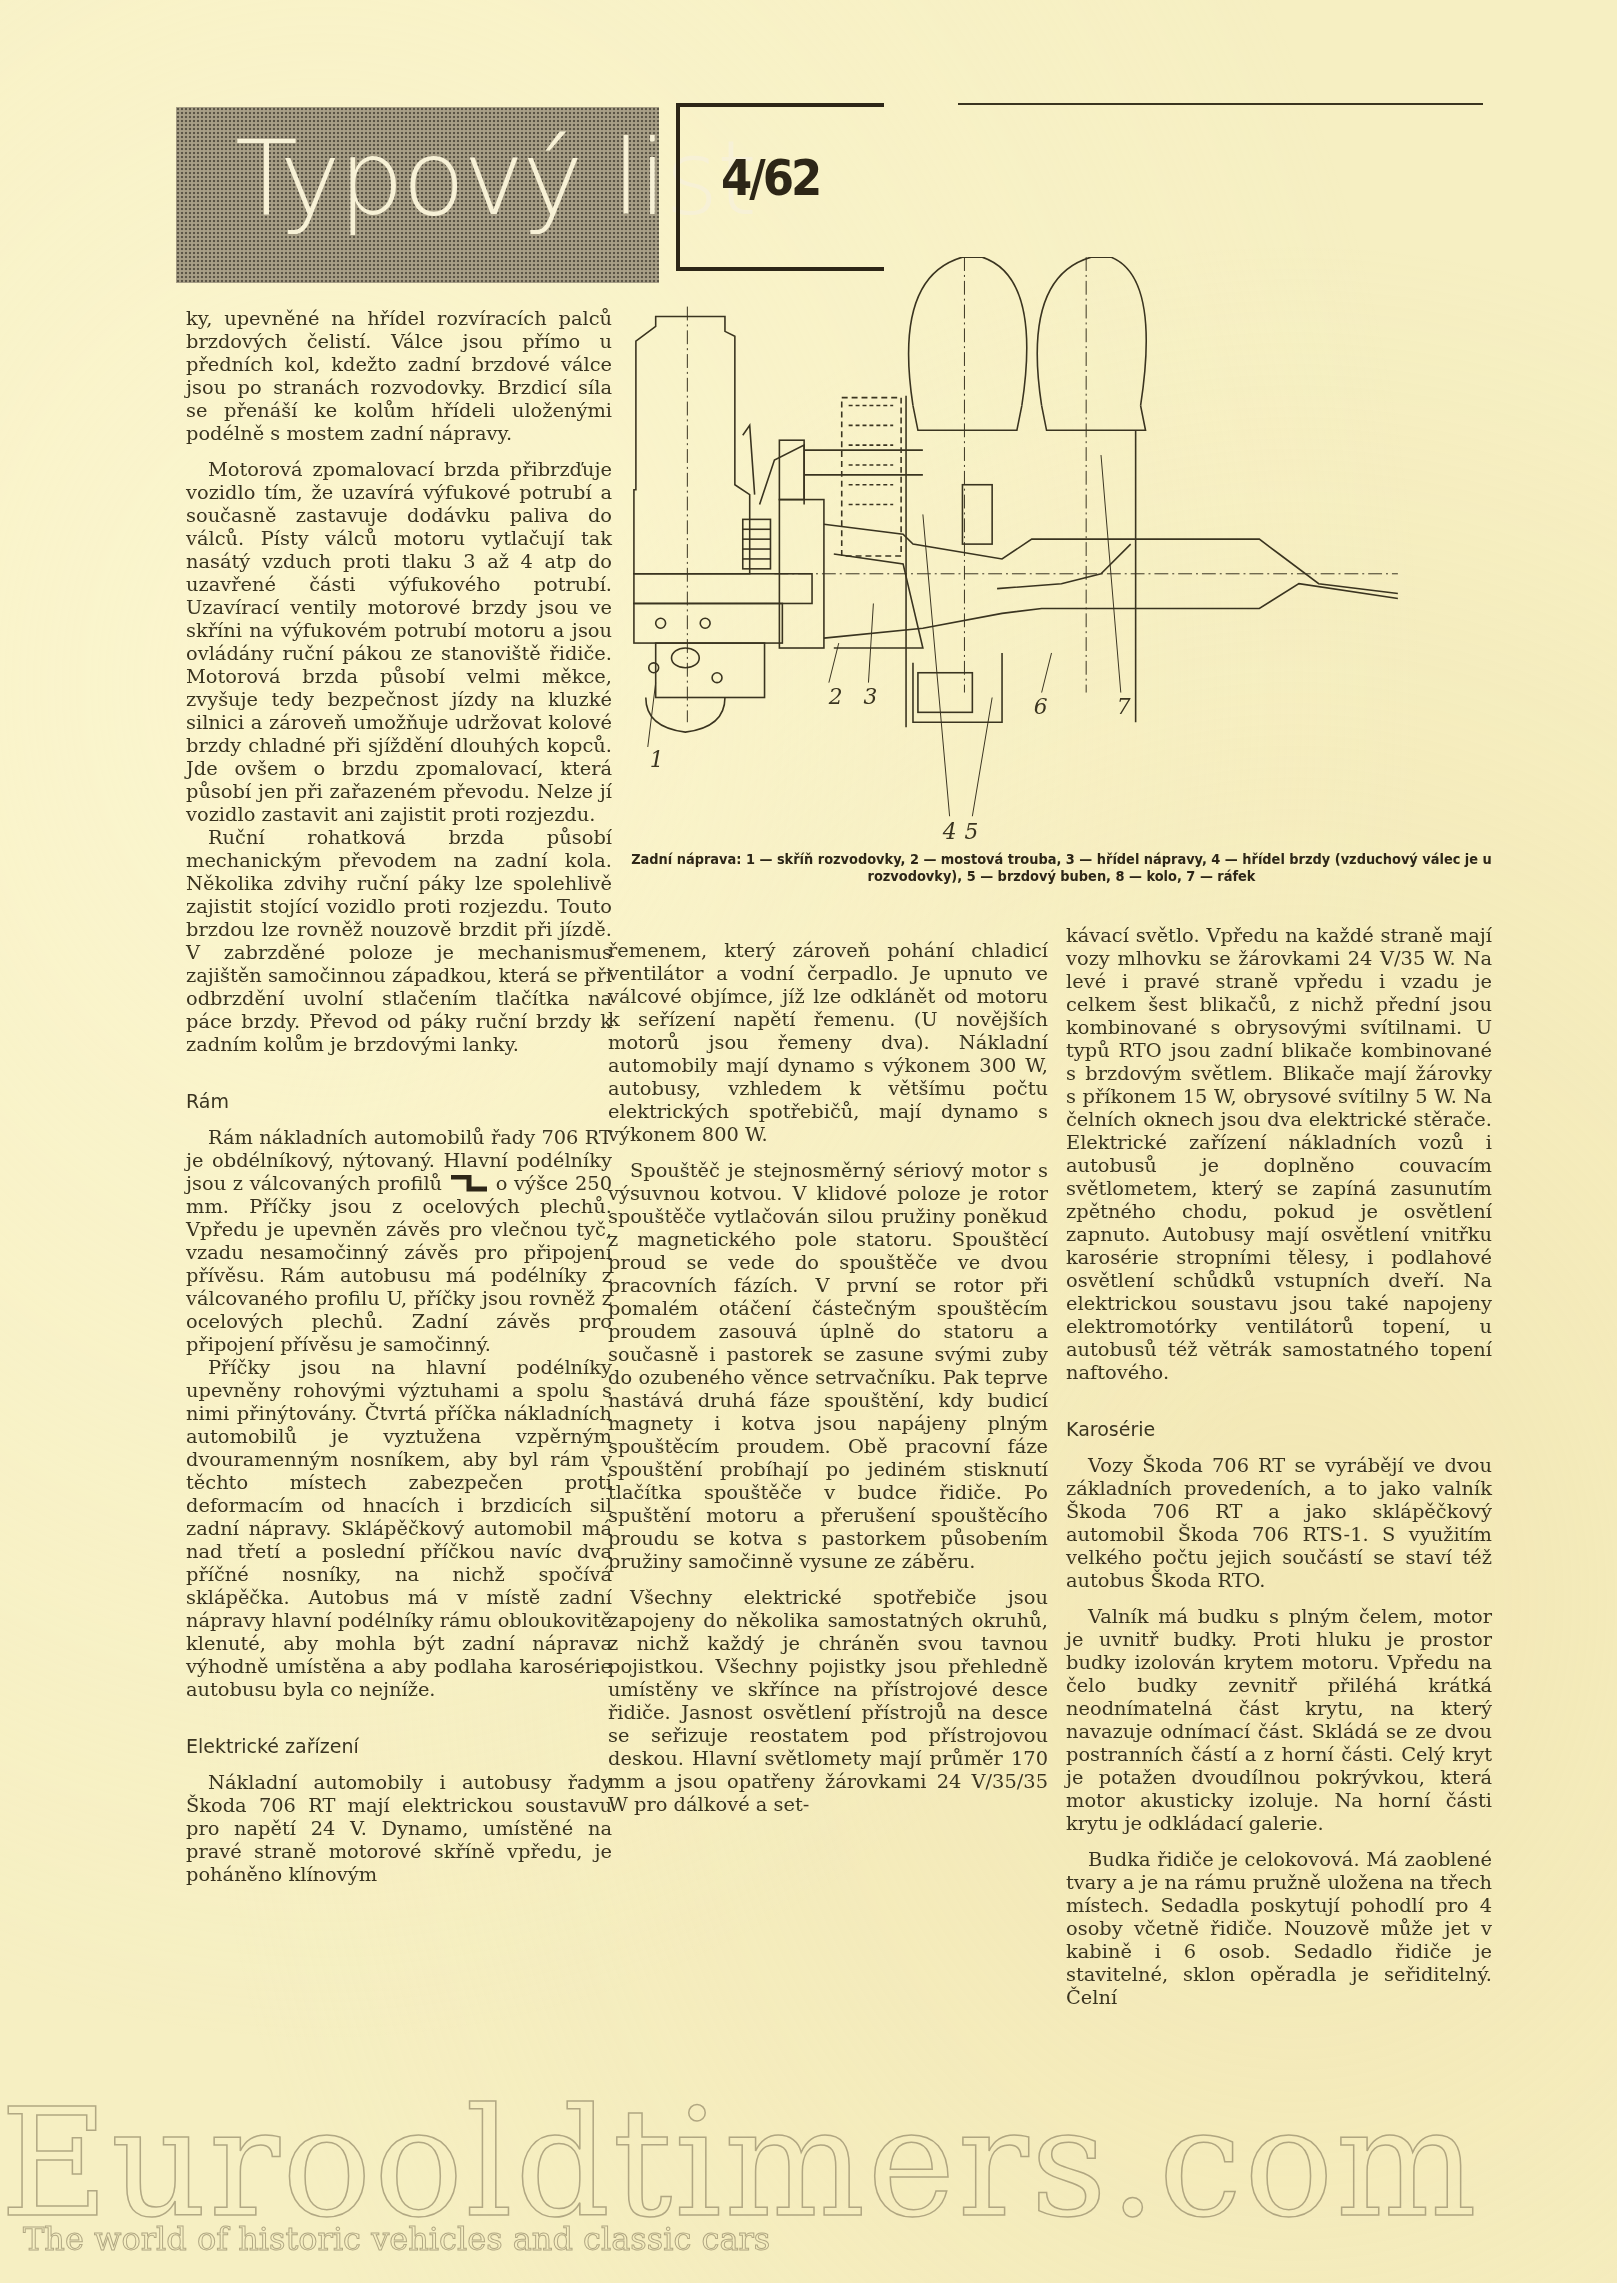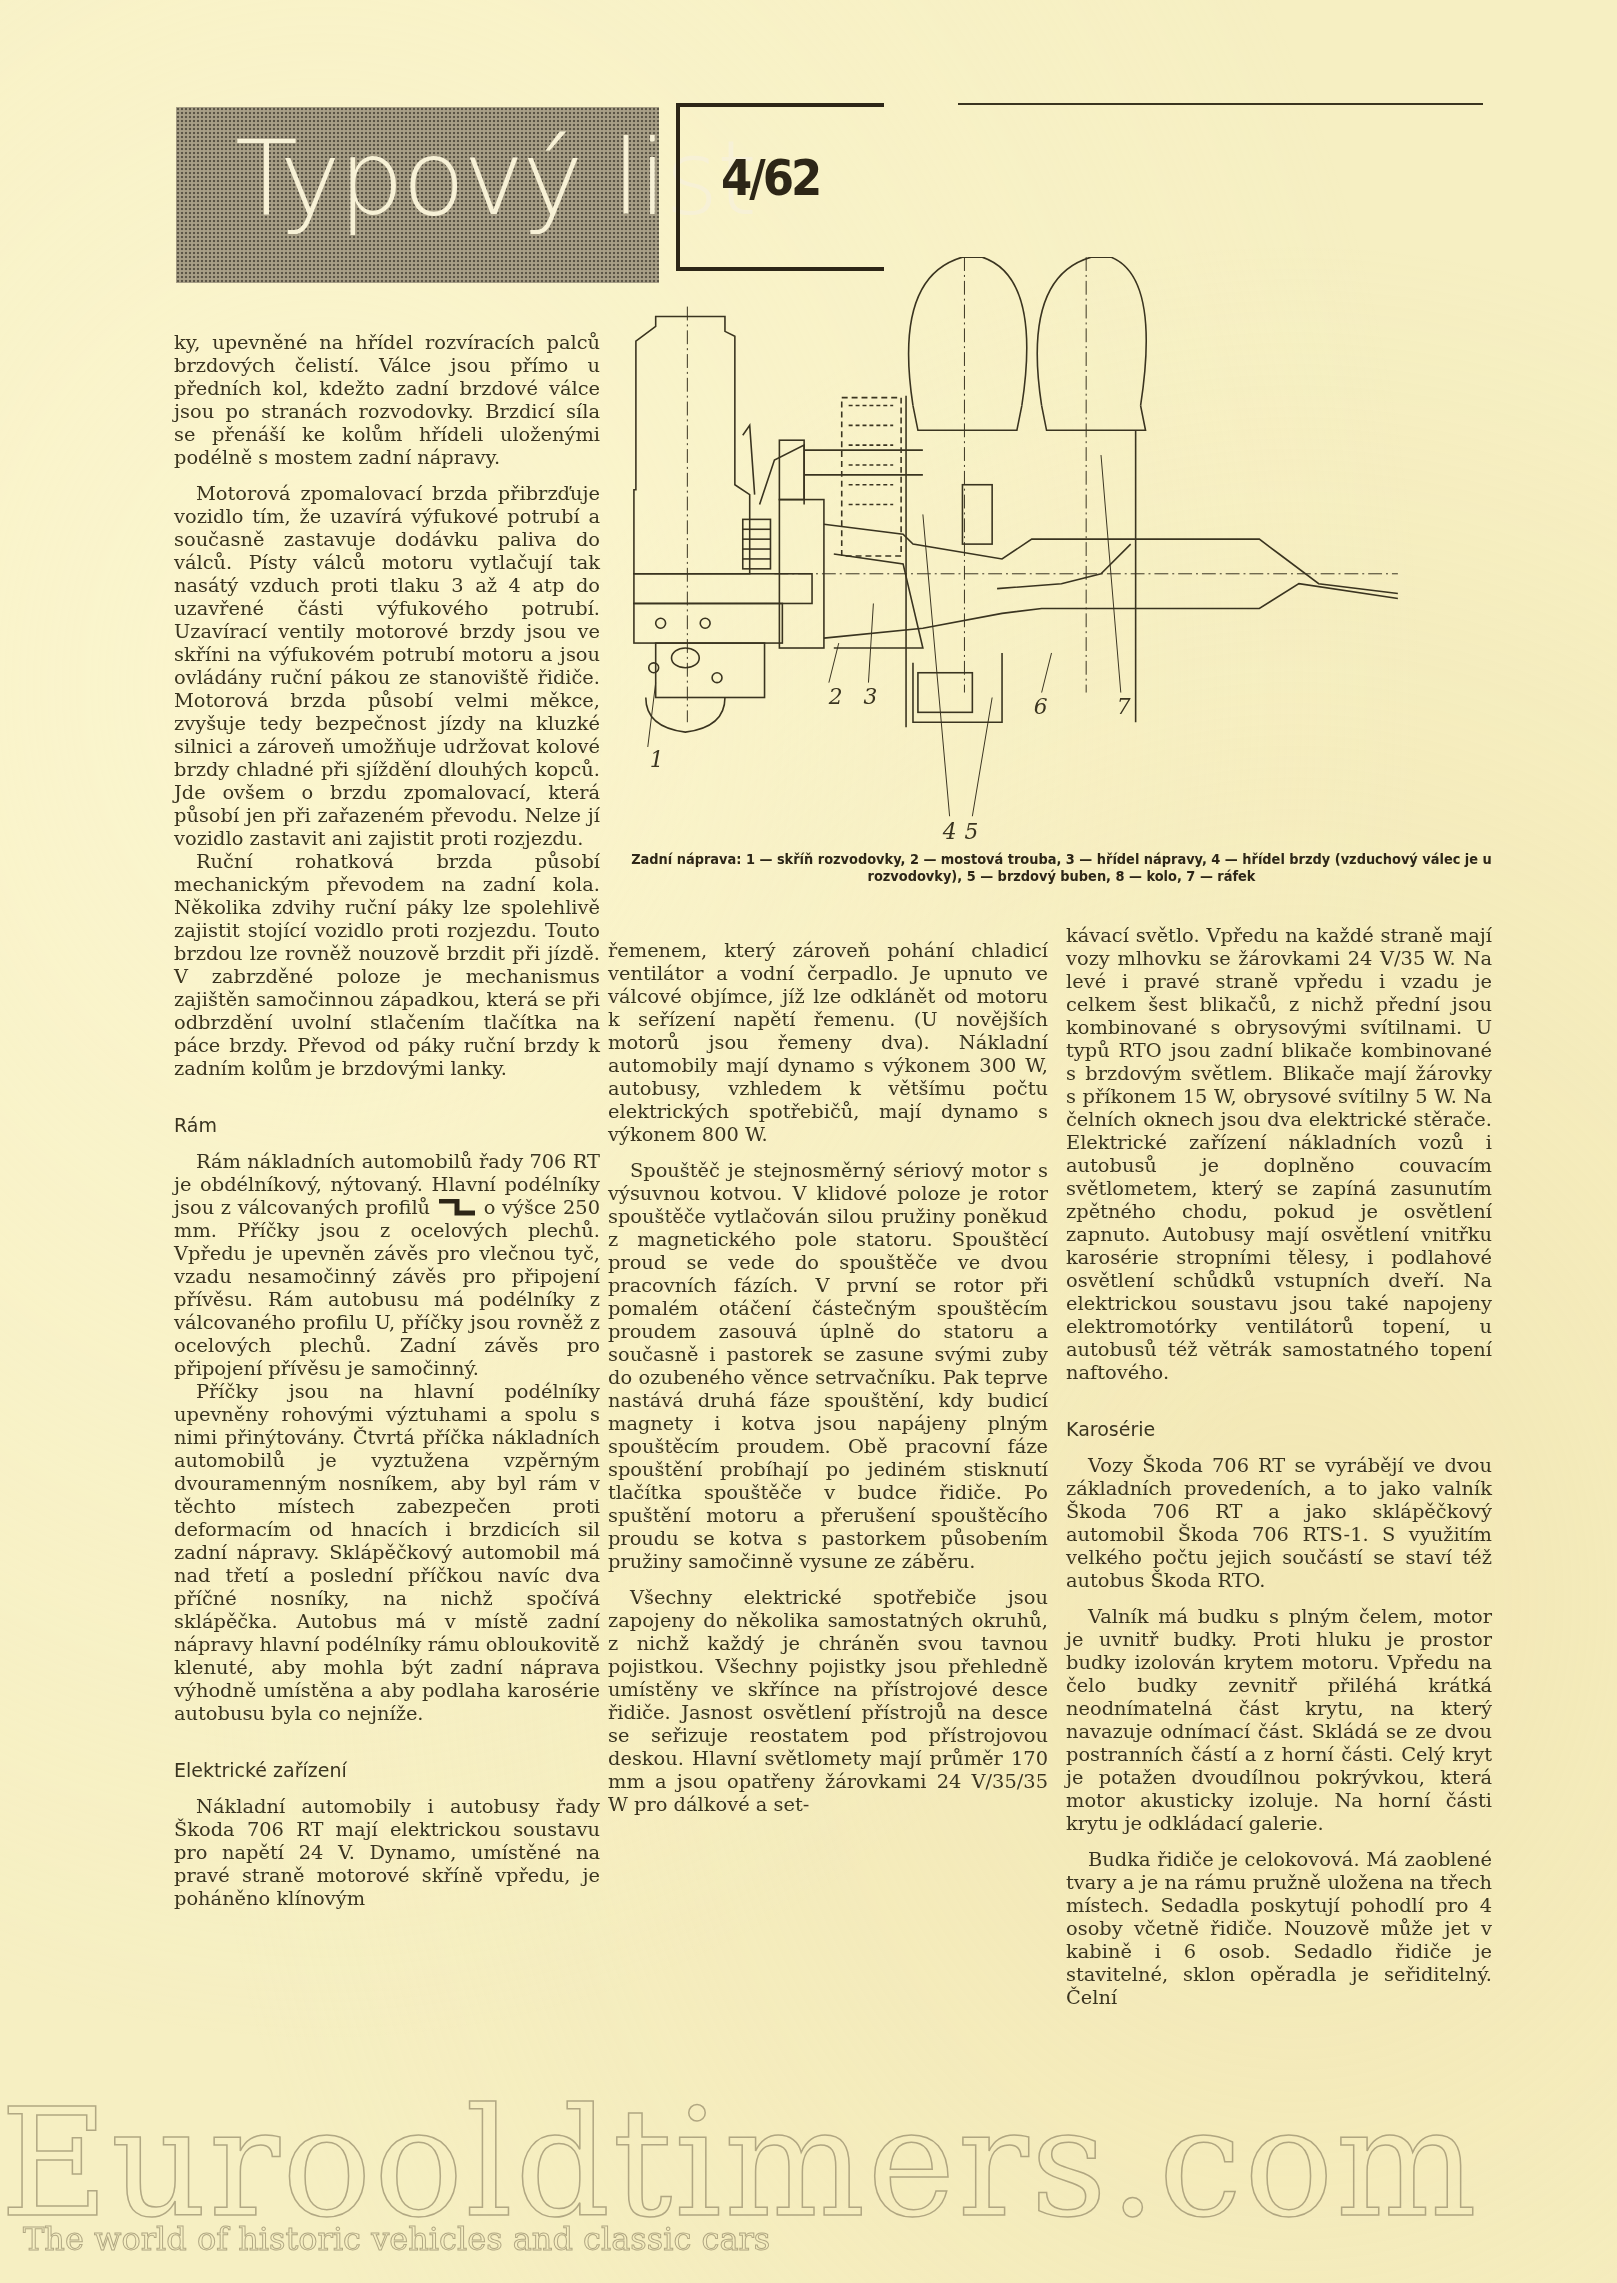--- a/index.html
+++ b/index.html
@@ -37,21 +37,21 @@
       position:absolute; font-size:19.4px; line-height:23px; text-align:justify;
       hyphens:manual;
     }
     .col p { margin:0; text-indent:22px; }
     .col p.first { text-indent:0; }
     .col p.gap { margin-top:13px; }
     .col h3 {
       margin:34px 0 13px 0; font-size:19px; font-weight:normal; font-family:"DejaVu Sans", sans-serif;
       color:#3a3420;
     }
-    .col-left { left:174px; top:307px; width:426px;margin-top:24px; }
+    .col-left { left:186px; top:307px; width:426px; }
     .col-mid { left:608px; top:924px; width:440px;margin-top:15px; }
     .col-right { left:1066px; top:924px; width:426px; }
     .figure {
       position:absolute; left:626px; top:257px; width:950px; height:594px;
     }
     .caption {
       position:absolute; left:616px; top:851px; width:891px;
       font-family:"DejaVu Sans Condensed","DejaVu Sans", sans-serif; font-weight:bold;
       font-size:14.4px; line-height:17px; text-align:center; color:#2d2617;
     }

